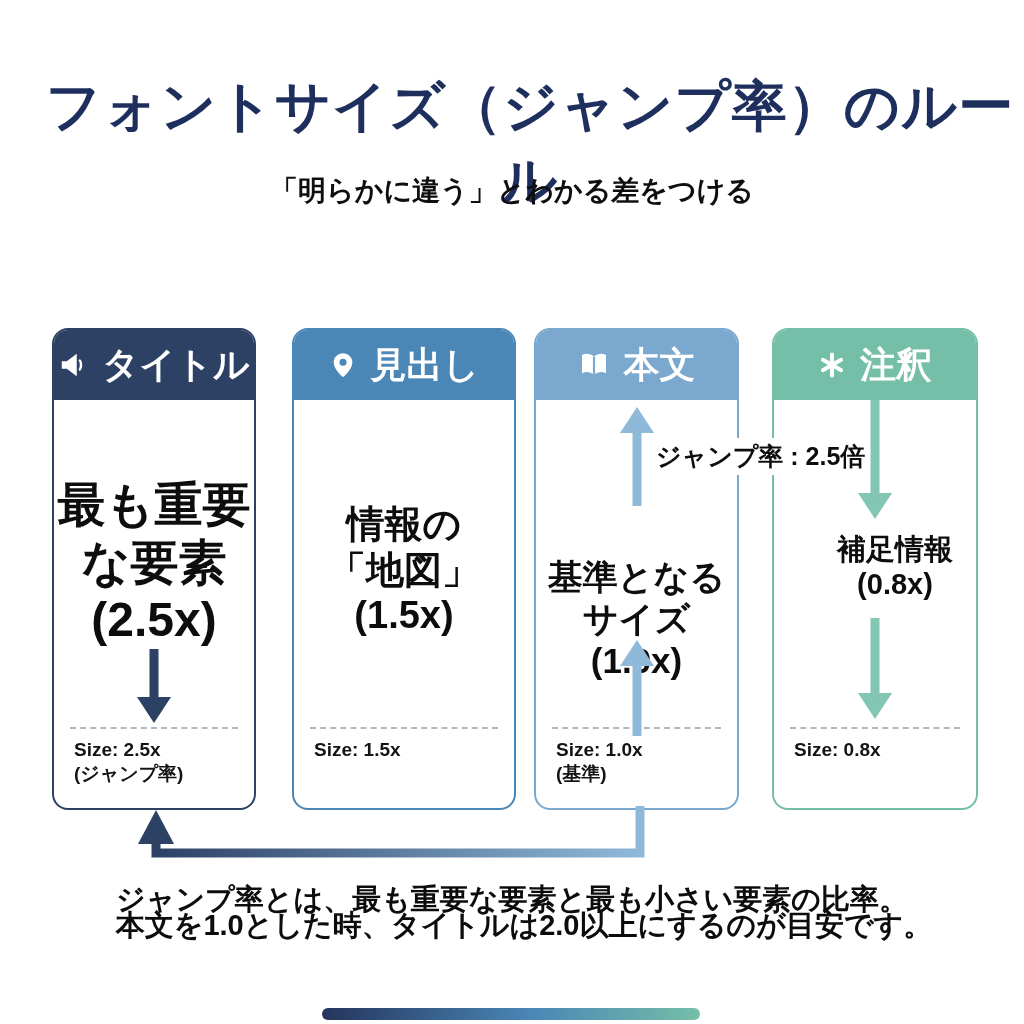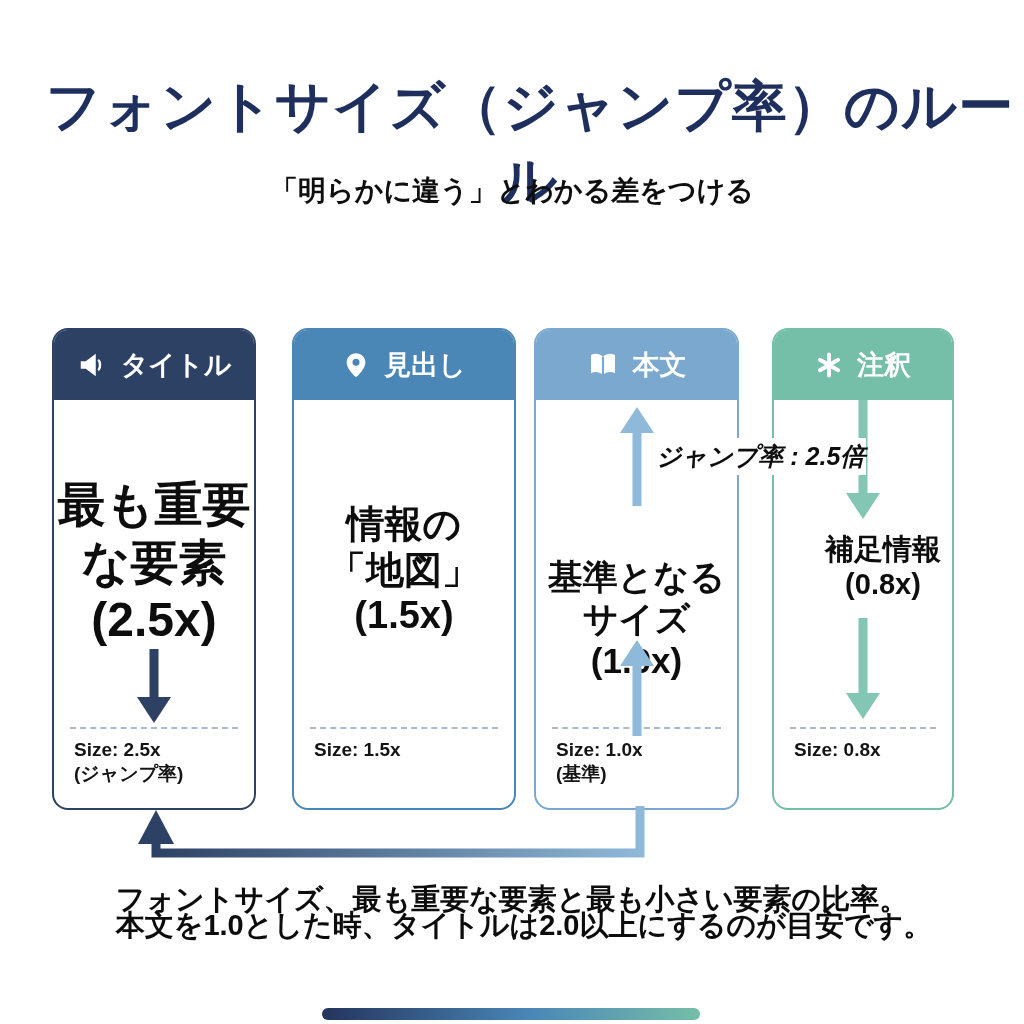--- a/index.html
+++ b/index.html
@@ -19,25 +19,25 @@
   }
   
   .card{
     position:absolute;top:328px;height:482px;box-sizing:border-box;
     background:#fff;border-radius:16px;overflow:hidden;
     border:2px solid #999;
   }
   .card1{left:52px;width:204px;border-color:#2d4164;}
   .card2{left:292px;width:224px;border-color:#4a86b6;}
   .card3{left:534px;width:205px;border-color:#7aa8ce;}
-  .card4{left:772px;width:182px;border-color:#75bea8;padding-left:22px;}
+  .card4{left:772px;width:206px;border-color:#75bea8;padding-left:22px;}
   .card-header{
     position:absolute;top:0;left:0;right:0;height:70px;
     display:flex;align-items:center;justify-content:center;gap:14px;
-    color:#fff;font-size:27px;font-weight:800;
+    color:#fff;font-size:36px;font-weight:800;
   }
   .card1 .card-header{background:#2d4164;}
   .card2 .card-header{background:#4a86b6;}
   .card3 .card-header{background:#7aa8ce;}
   .card4 .card-header{background:#75bea8;}
   .hicon{display:flex;align-items:center;}
   .main{
     position:absolute;left:0;right:0;text-align:center;
     font-weight:900;color:#0d0d0d;line-height:1.2;
   }
@@ -60,21 +60,21 @@
     border-top:2px dashed #aeb9c4;
   }
   .size-label{
     position:absolute;top:408px;left:20px;right:8px;text-align:left;
     font-size:19px;font-weight:700;color:#141414;line-height:1.25;
   }
   
   .jump-label{
     position:absolute;top:438px;left:652px;z-index:6;
     background:#ffffff;padding:2px 1px 2px 4px;
-    font-size:25px;font-weight:700;color:#0d0d0d;white-space:nowrap;font-style:italic;
+    font-size:25px;font-weight:700;color:#0d0d0d;white-space:nowrap;
   }
   
   .connector{position:absolute;top:0;left:0;z-index:1;pointer-events:none;}
   .footnote{
     position:absolute;left:0;right:0;text-align:center;
     font-size:29px;font-weight:700;color:#0c0c0c;
   }
   .fn1{top:880px;}
   .fn2{top:906px;margin-left:24px;}
   .footer-bar{
@@ -192,16 +192,16 @@
   <defs>
     <linearGradient id="connGrad" gradientUnits="userSpaceOnUse" x1="156" y1="0" x2="640" y2="0">
       <stop offset="0" stop-color="#2d4164"></stop>
       <stop offset="1" stop-color="#8fb9d9"></stop>
     </linearGradient>
   </defs>
   <path d="M640 806 V853 H156 V842" fill="none" stroke="url(#connGrad)" stroke-width="9"></path>
   <polygon points="156,810 138,844 174,844" fill="#2d4164"></polygon>
 </svg>
 
-<div class="footnote fn1">フォントサイズ、最も重要な要素と最も小さい要素の比率。</div>
+<div class="footnote fn1">ジャンプ率とは、最も重要な要素と最も小さい要素の比率。</div>
 <div class="footnote fn2">本文を1.0とした時、タイトルは2.0以上にするのが目安です。</div>
 
 <div class="footer-bar"></div>
 
 </body></html>

